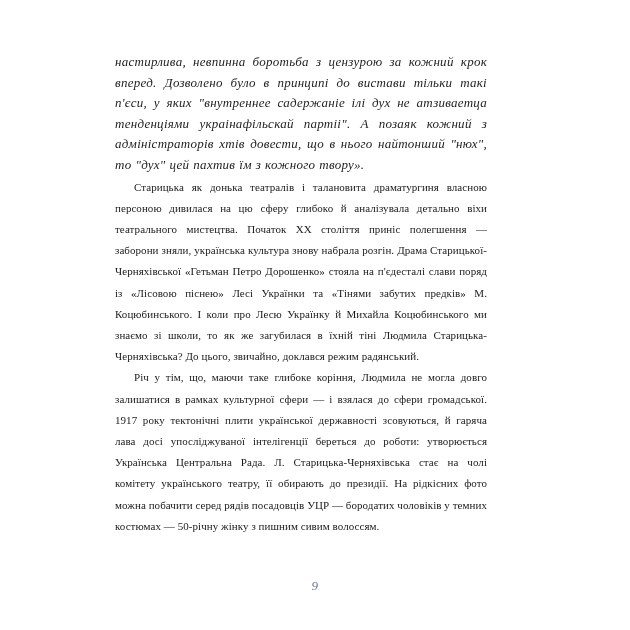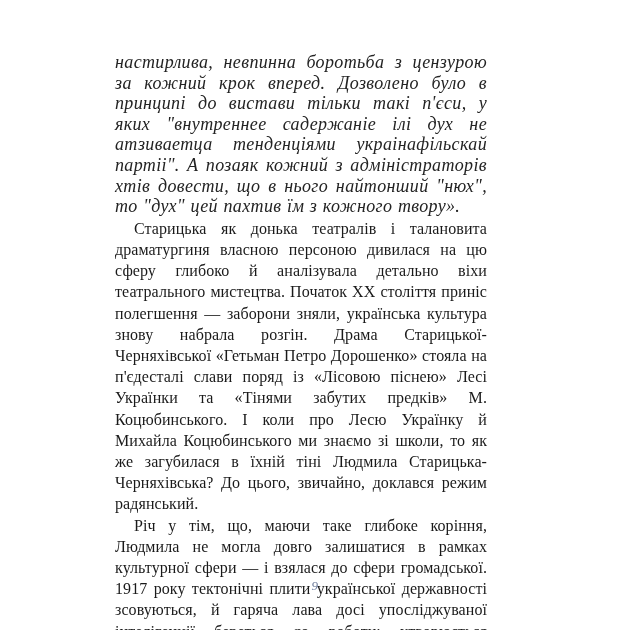--- a/index.html
+++ b/index.html
@@ -35,31 +35,31 @@
     margin: 0;
     text-align: justify;
     text-justify: inter-word;
     color: #1c1c1c;
     -webkit-hyphens: manual;
     hyphens: manual;
   }
 
   p.quote {
     font-style: italic;
-    font-size: 18px;
+    font-size: 13px;
     line-height: 20.6px;
     letter-spacing: 0.02em;
     word-spacing: 0.04em;
     text-indent: 0;
     color: #232323;
     margin-bottom: 1px;
   }
 
   p.body {
-    font-size: 16px;
+    font-size: 11px;
     line-height: 21.2px;
     text-indent: 19px;
     letter-spacing: 0.005em;
     color: #1a1a1a;
   }
 
   p.body:last-of-type {
     margin-bottom: 12px;
   }
 

